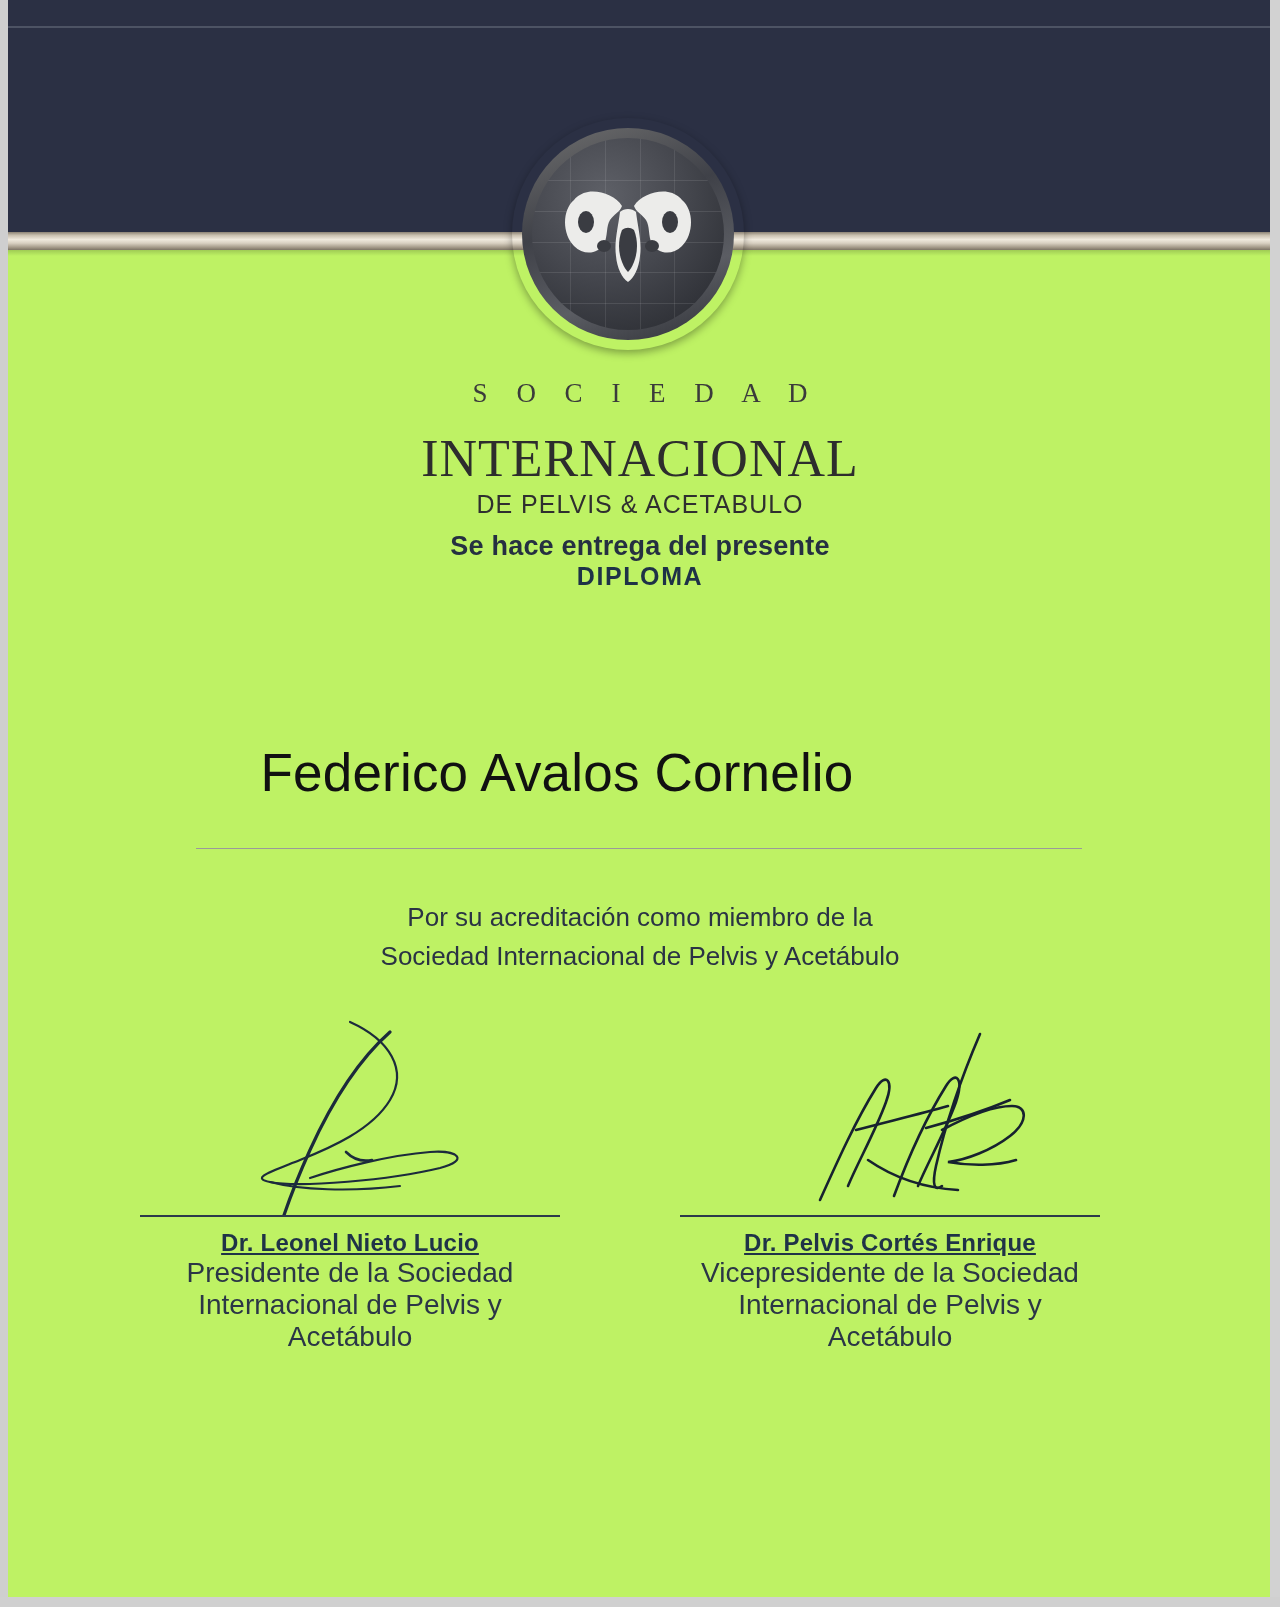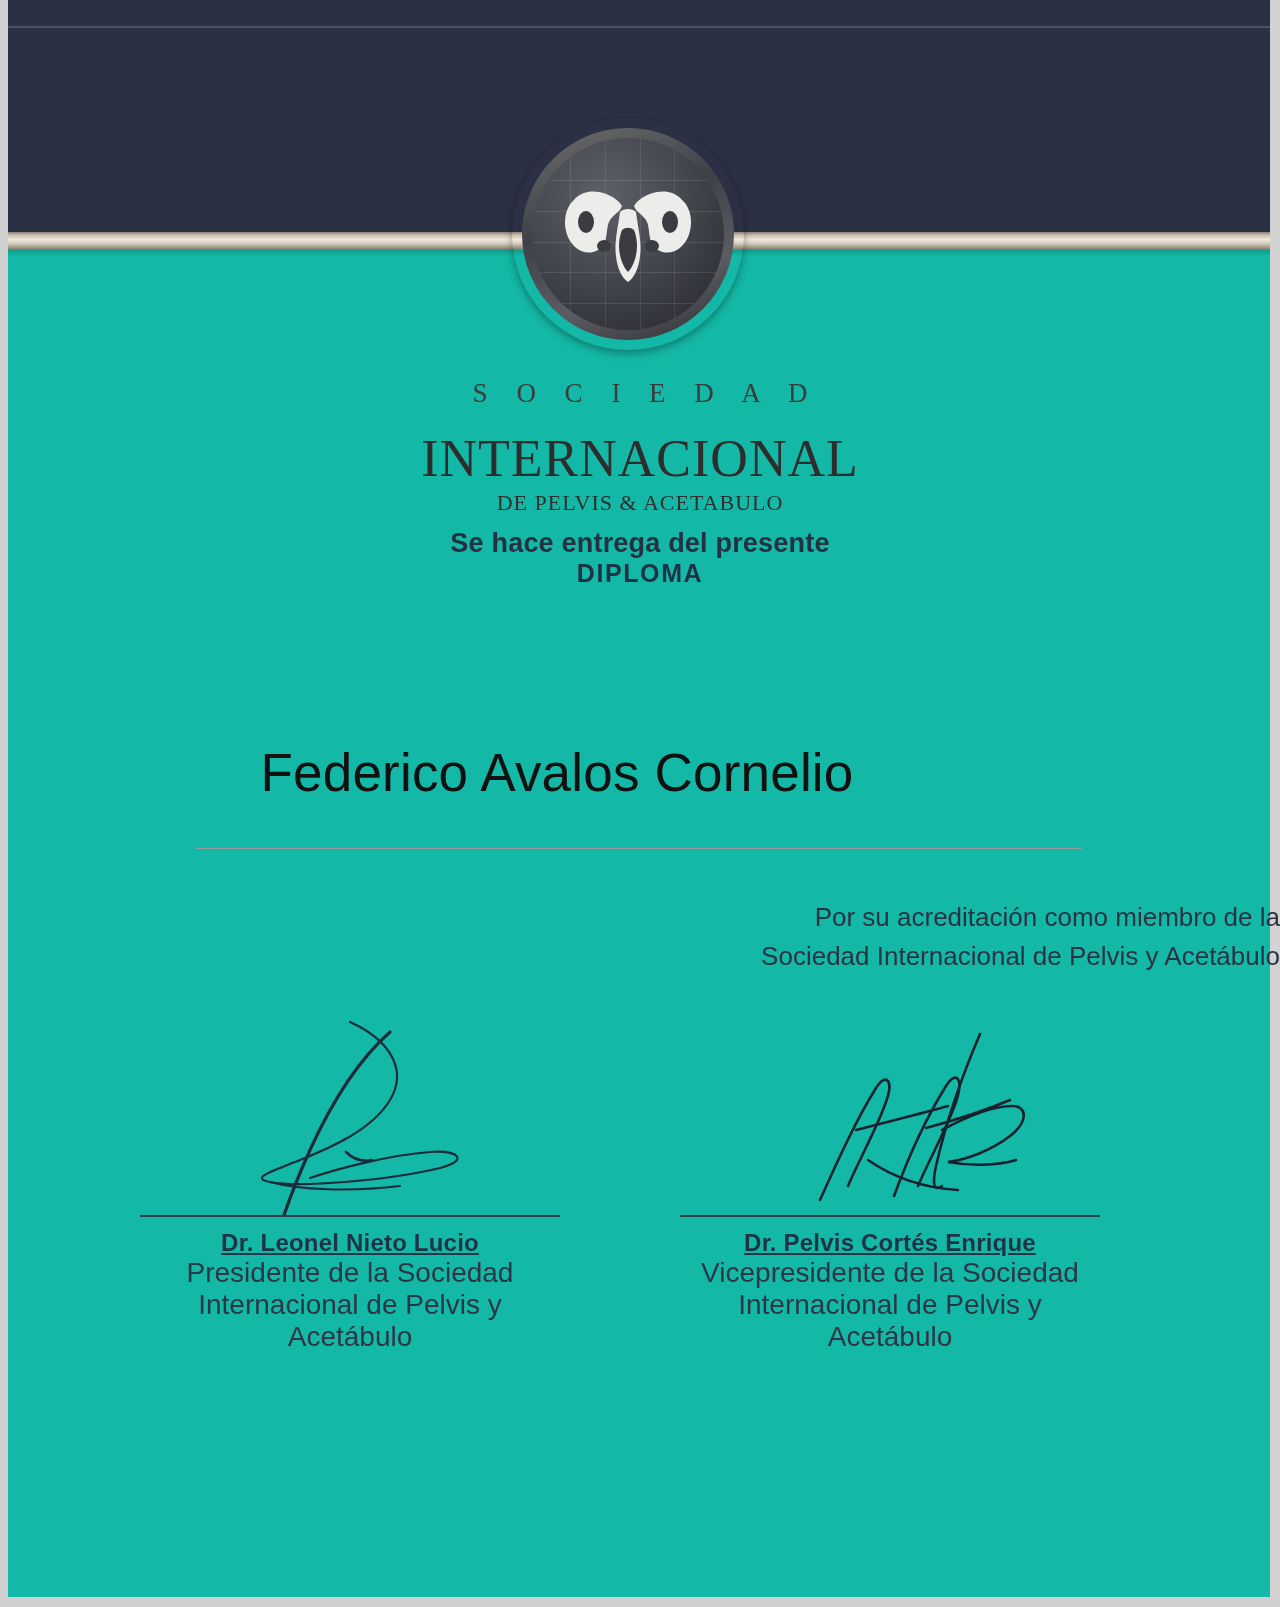--- a/index.html
+++ b/index.html
@@ -13,21 +13,21 @@
     font-family: "Liberation Sans", sans-serif;
     overflow: hidden;
   }
 
   .page {
     position: absolute;
     left: 0;
     top: 0;
     width: 1280px;
     height: 1607px;
-    background: #14b8a6;
+    background: #bef264;
     overflow: hidden;
   }
 
   
   .paper-edge-left {
     position: absolute;
     left: 0; top: 0;
     width: 8px; height: 1607px;
     background: #cfcfcf;
   }
@@ -154,22 +154,22 @@
     margin-left: 11px;
   }
   .t-internacional {
     font-family: "Liberation Serif", serif;
     font-size: 52px;
     letter-spacing: 1px;
     color: #2d2d2d;
     margin-top: 20px;
   }
   .t-depelvis {
-    font-family: Liberation Serif, serif;
-    font-size: 22px;
+    font-family: Liberation Sans, sans-serif;
+    font-size: 25px;
     letter-spacing: 1px;
     color: #2f2f2f;
     margin-top: 2px;
   }
   .t-sehace {
     font-size: 27px;
     color: #253041;
     margin-top: 12px;
     letter-spacing: 0.2px;
     font-weight: bold;
@@ -200,21 +200,21 @@
     height: 1px;
     background: #9a9a9a;
   }
 
   
   .citation {
     position: absolute;
     left: 0;
     top: 898px;
     width: 1280px;
-    text-align: right;
+    text-align: center;
     color: #2a3344;
     font-size: 26px;
     line-height: 39px;
   }
 
   
   .sig-col {
     position: absolute;
     width: 420px;
     text-align: center;

